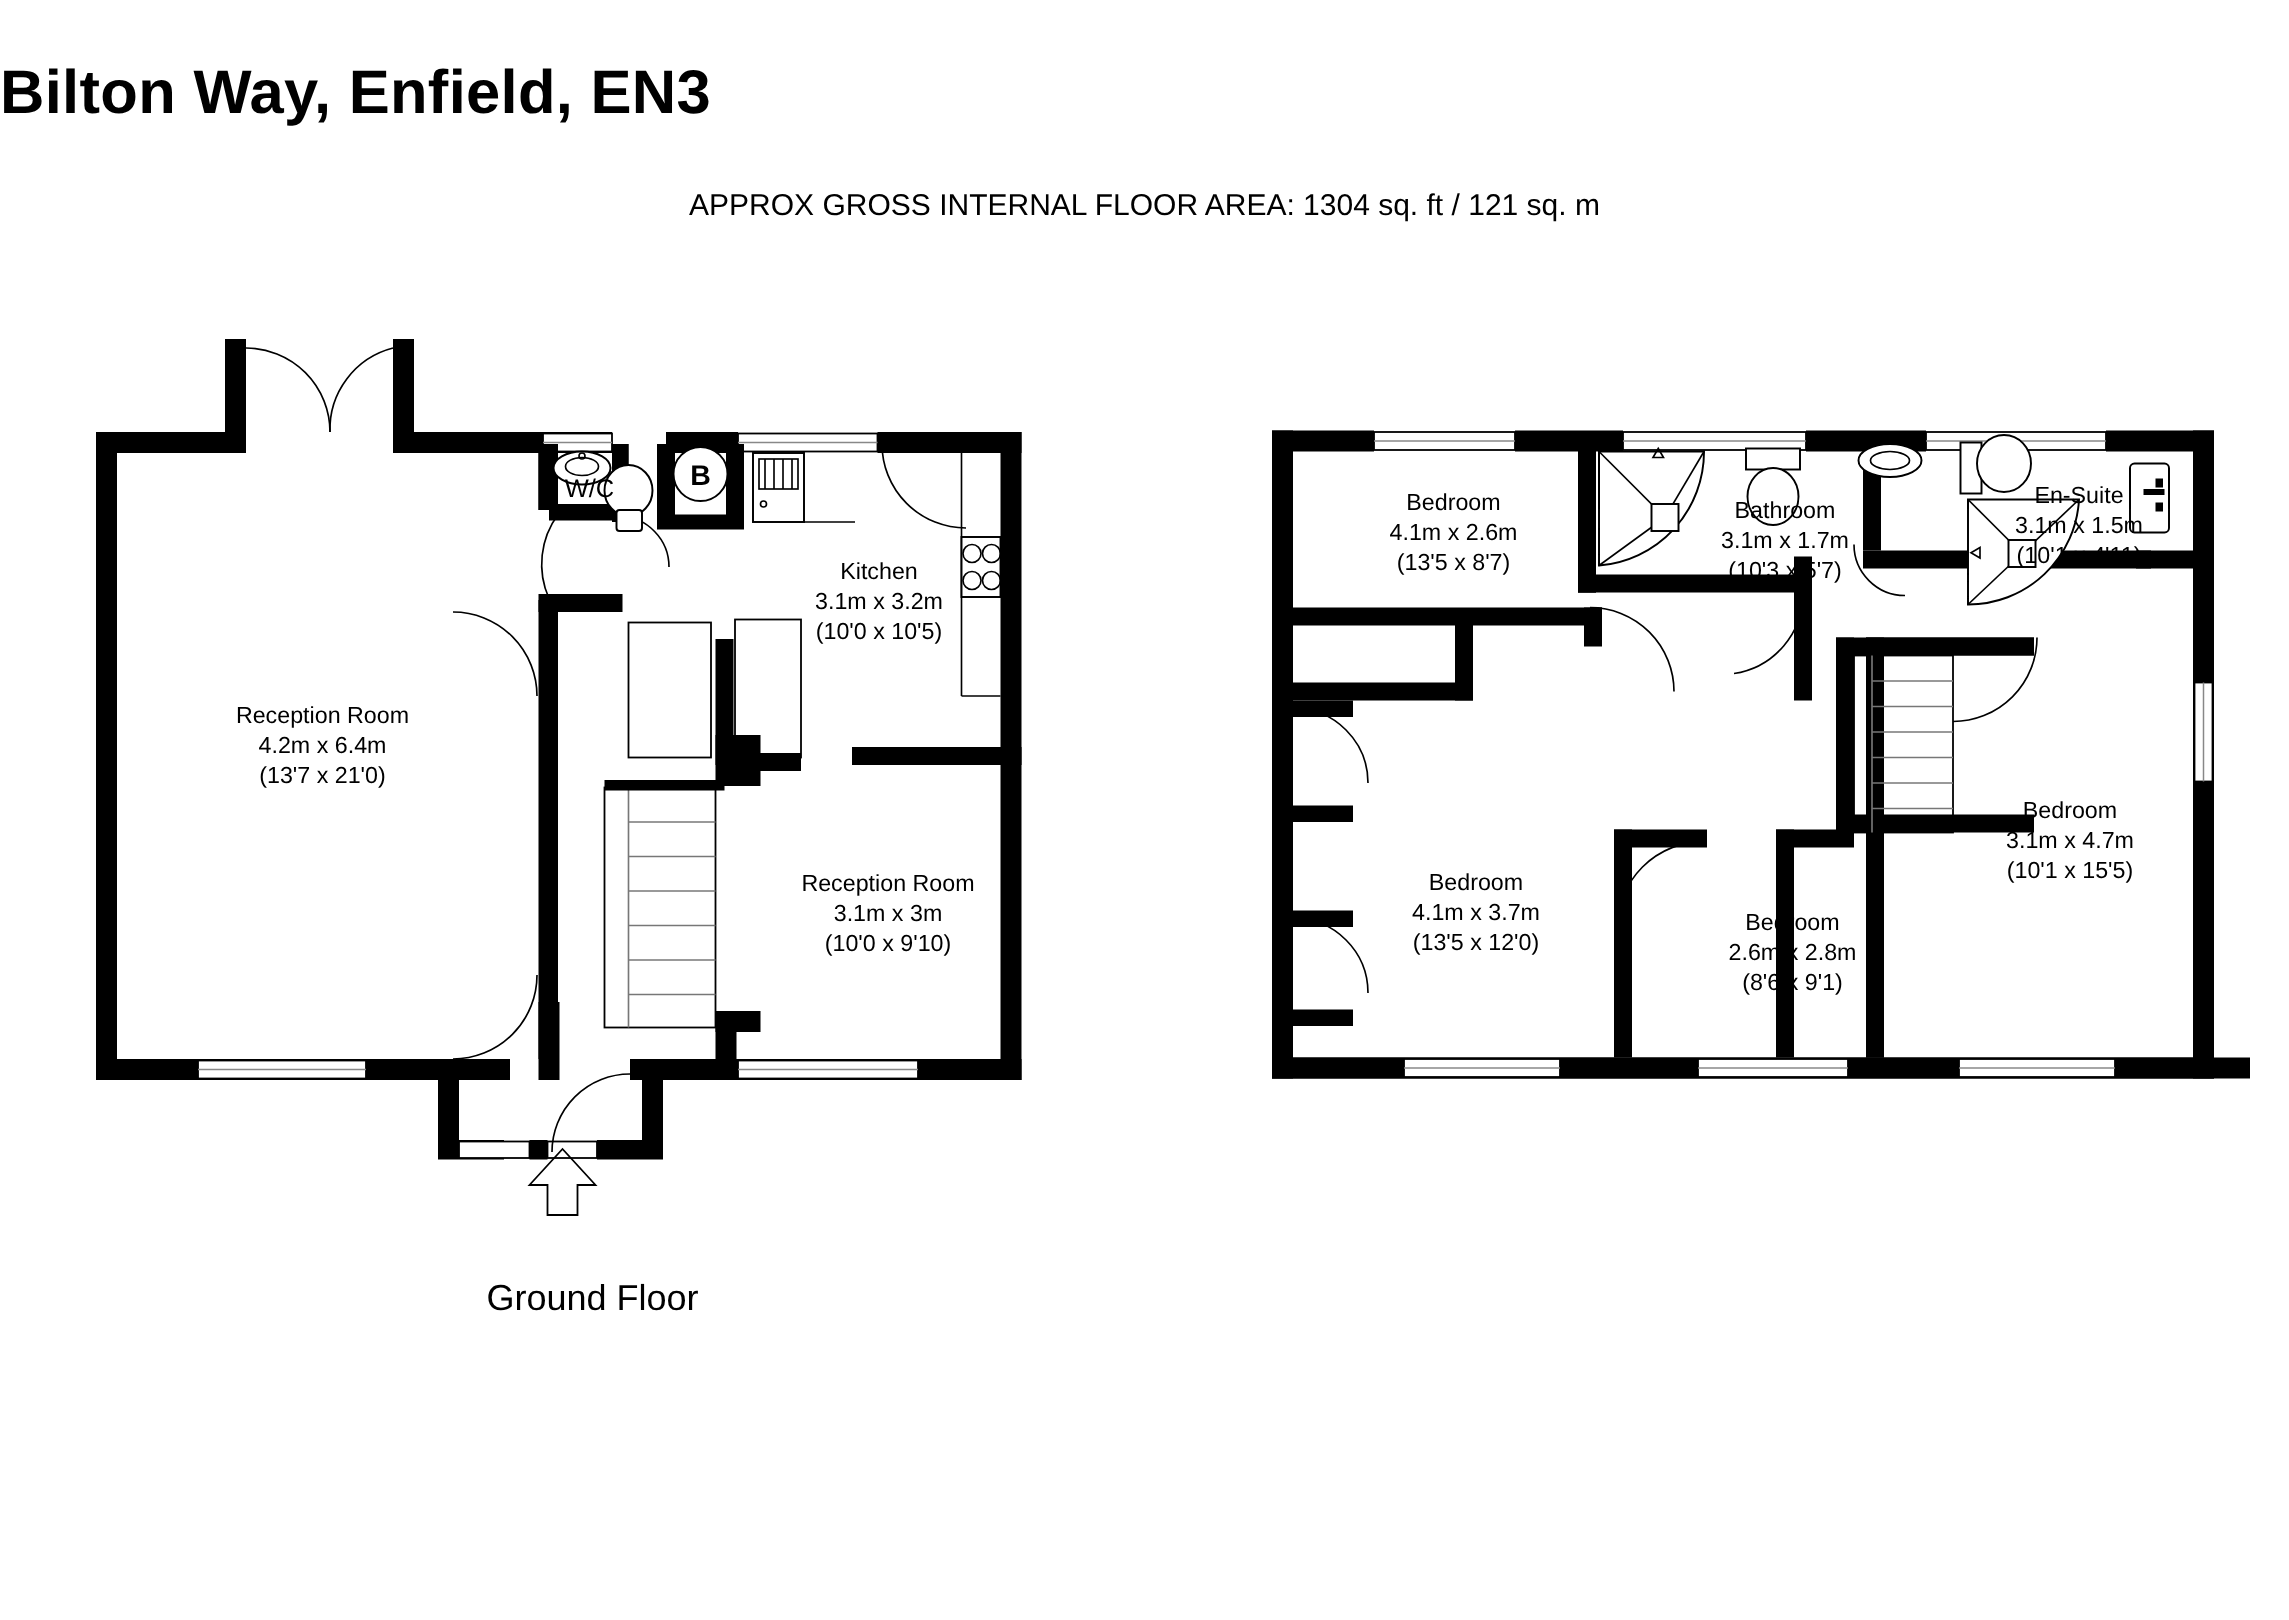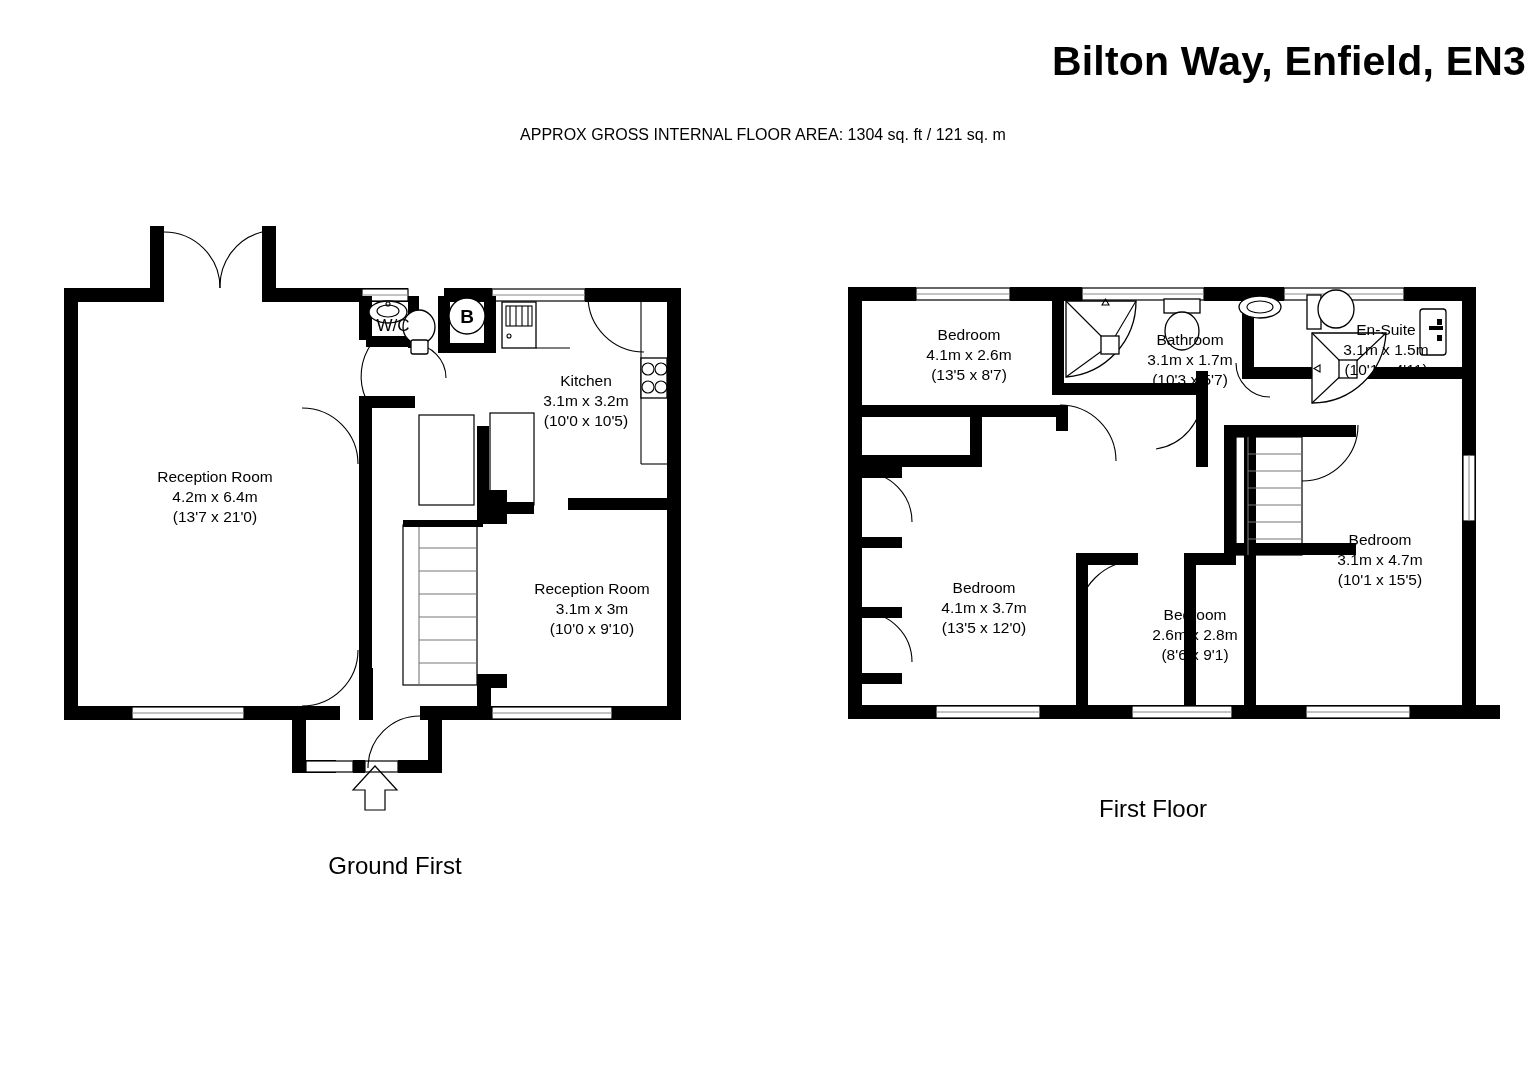--- a/index.html
+++ b/index.html
@@ -18,31 +18,31 @@
   #page {
     position: absolute;
     left: 0; top: 0;
     width: 1526px;
     height: 1080px;
   }
   .title {
     position: absolute;
     left: 0; top: 38px;
     width: 1526px;
-    text-align: right;
+    text-align: left;
     font-size: 41px;
     font-weight: bold;
     letter-spacing: 0.2px;
   }
   .subtitle {
     position: absolute;
     left: 0; top: 126px;
     width: 1526px;
     text-align: center;
-    font-size: 16px;
+    font-size: 20px;
     font-weight: normal;
   }
   .floor-caption {
     position: absolute;
     font-size: 24px;
     text-align: center;
   }
   #ground-caption { left: 245px; top: 852px; width: 300px; }
   #first-caption  { left: 1003px; top: 795px; width: 300px; }
   .disclaimer {
@@ -424,17 +424,16 @@
         <text class="lbl" x="160" y="348">4.1m x 3.7m</text>
         <text class="lbl" x="160" y="368">(13'5 x 12'0)</text>
 
         <text class="lbl" x="371" y="355">Bedroom</text>
         <text class="lbl" x="371" y="375">2.6m x 2.8m</text>
         <text class="lbl" x="371" y="395">(8'6 x 9'1)</text>
       </g>
     </svg>
   </div>
 
-  <div class="floor-caption" id="ground-caption">Ground First</div>
-  <div class="floor-caption" id="first-caption">First Floor</div>
+  <div class="floor-caption" id="ground-caption">Ground Floor</div>
 
 
 </div>
 
 </body></html>

